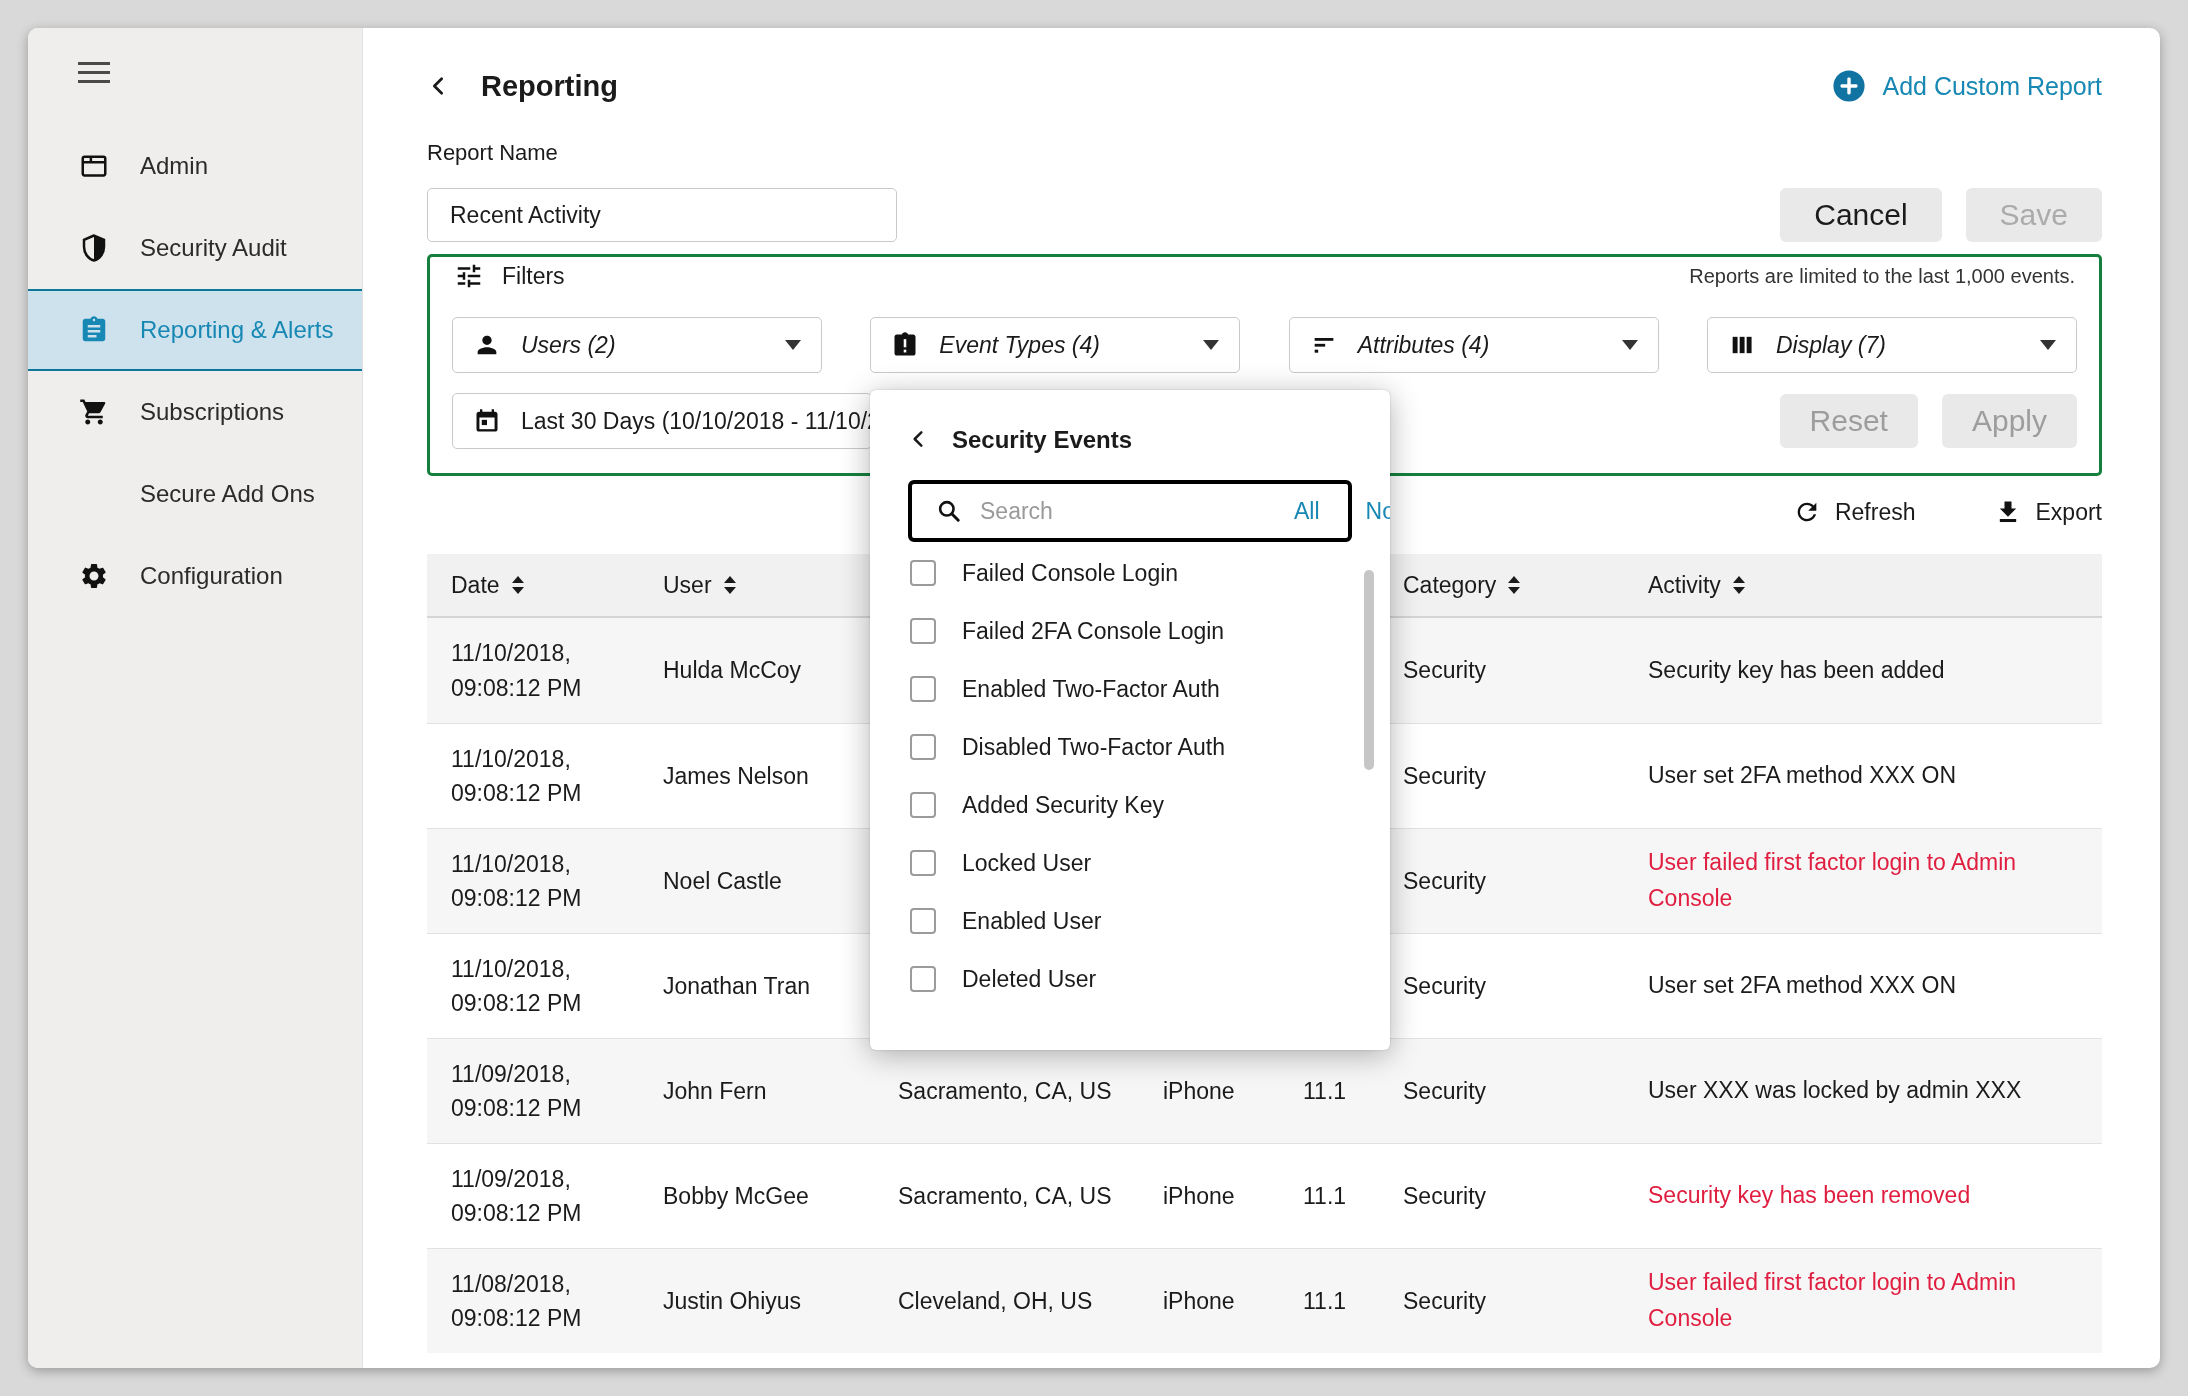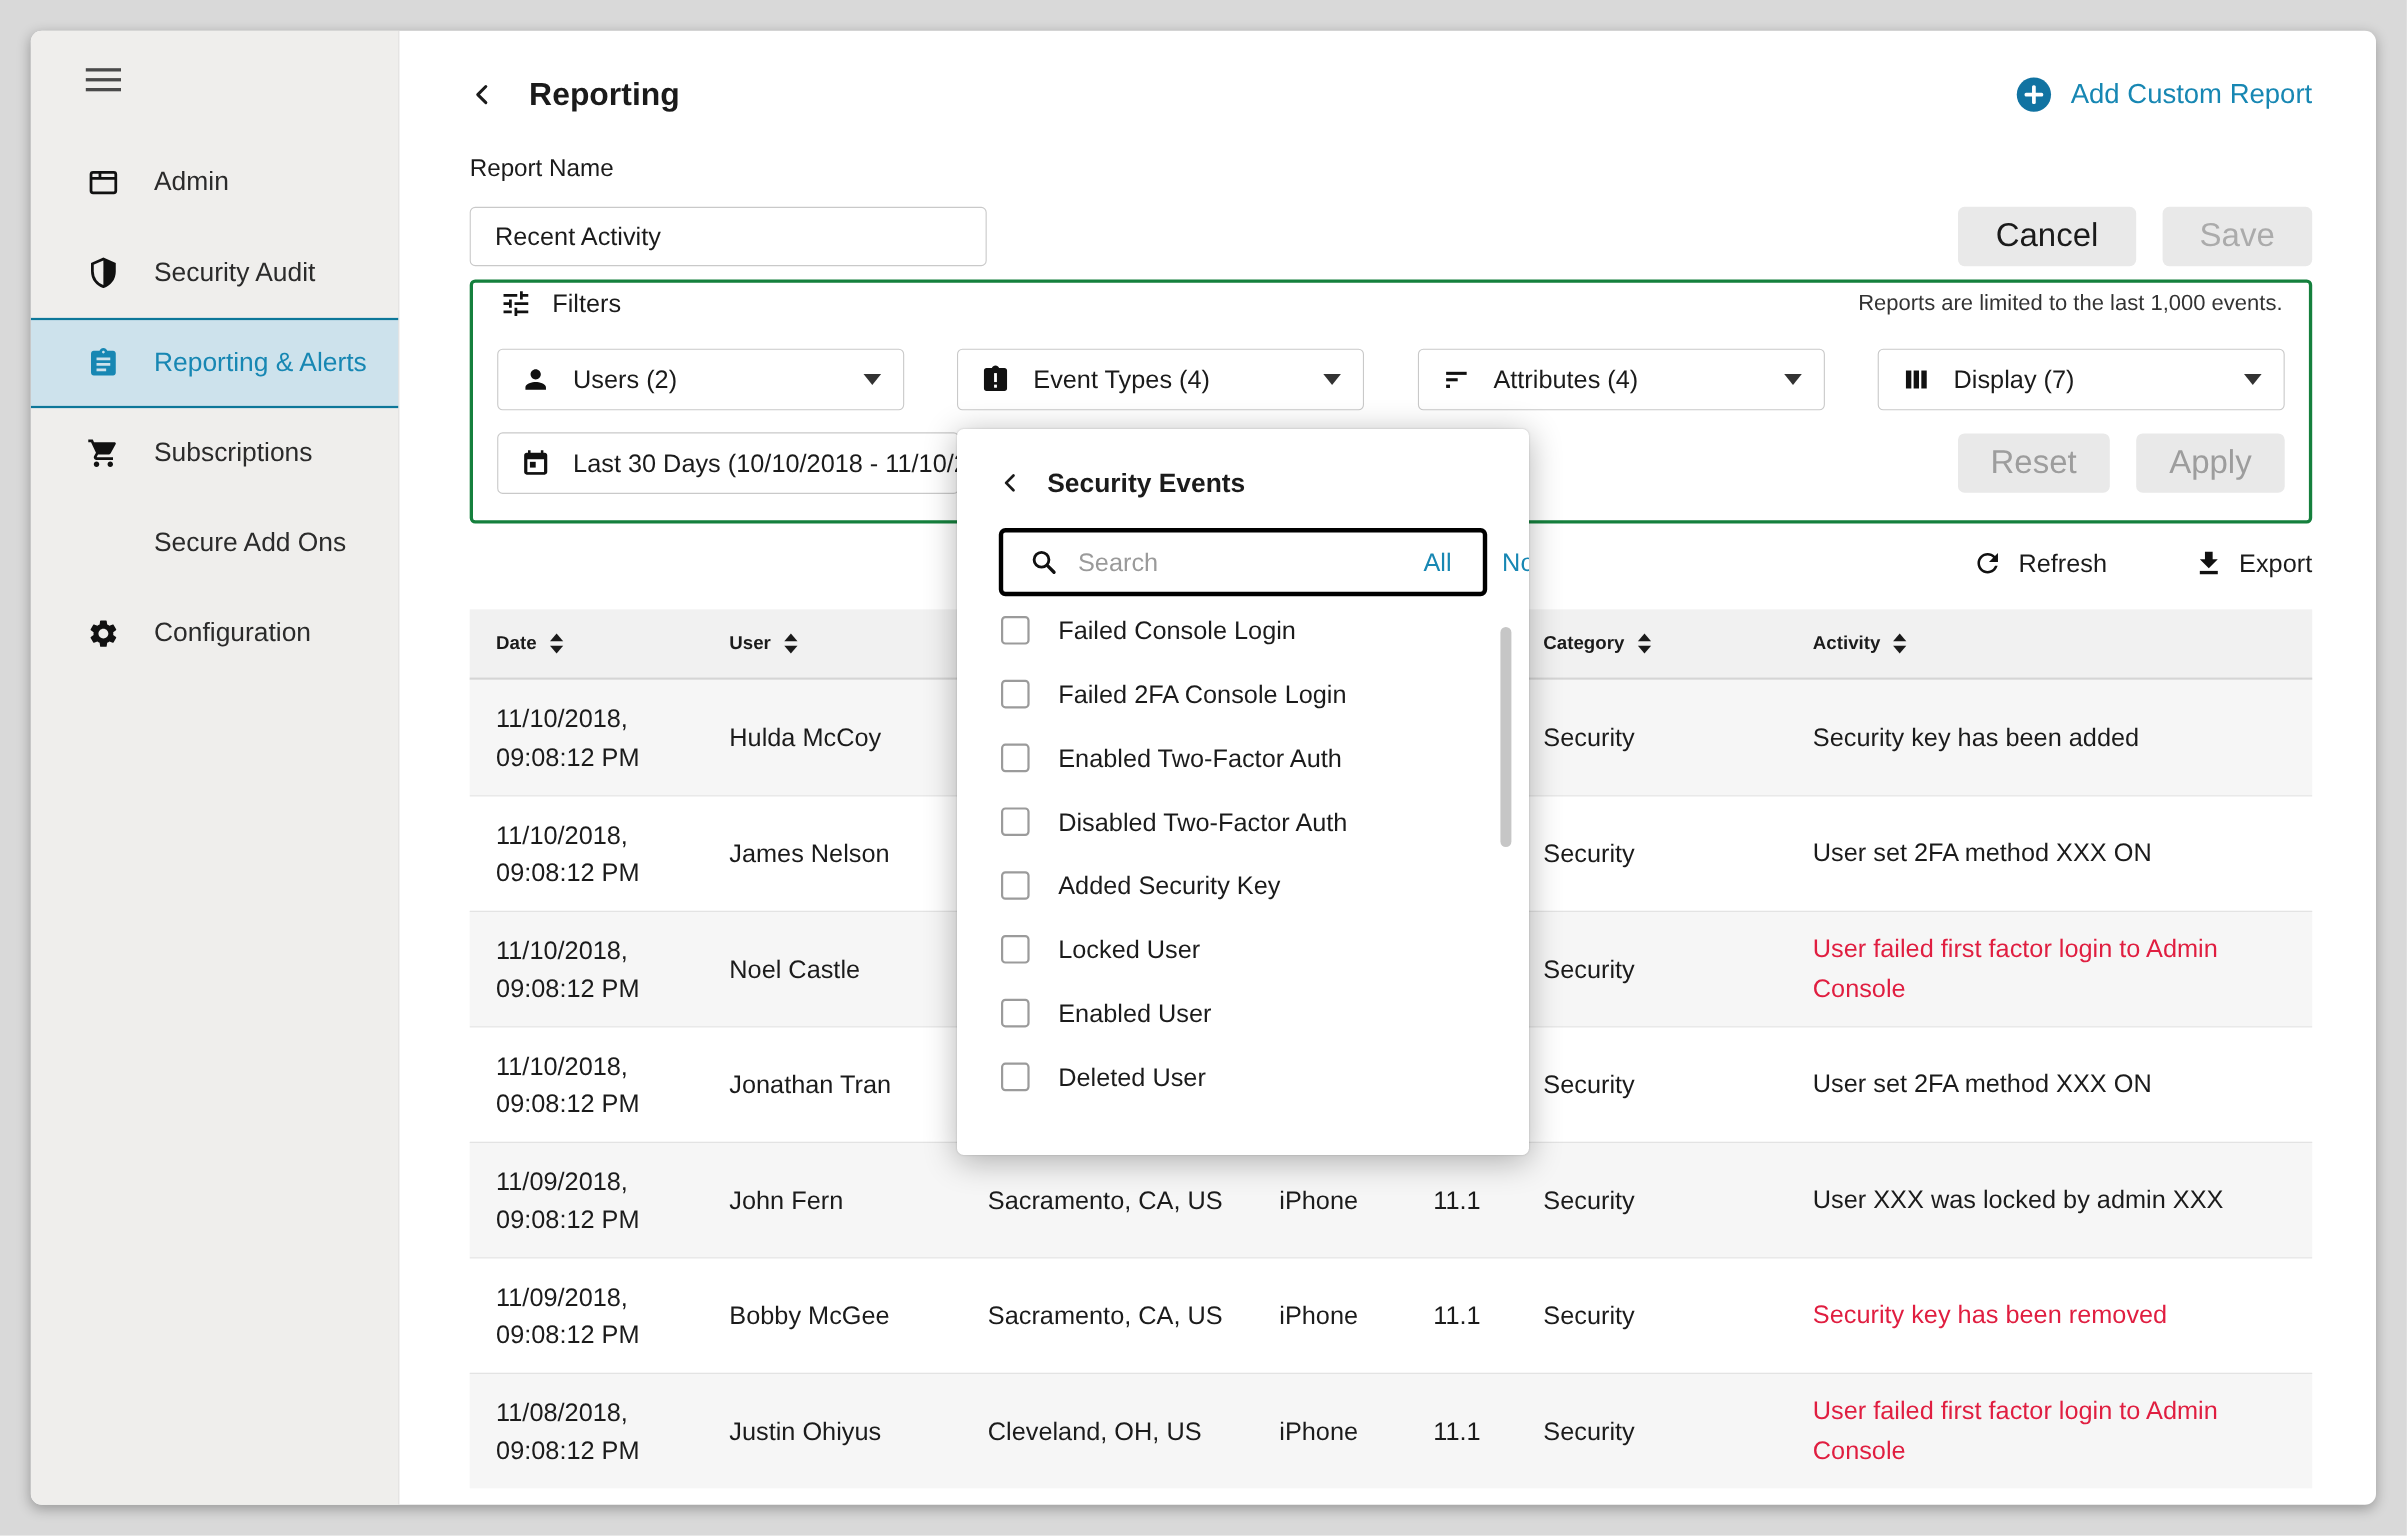--- a/index.html
+++ b/index.html
@@ -55,40 +55,40 @@
   }
   .btn.disabled { color:#ababab; cursor:default; }
   .form-row .btn + .btn { margin-left:24px; }
   
   .filters {
     margin-top:12px; border:3px solid #15803d; border-radius:5px; padding:4px 22px 24px;
   }
   .filters-head { display:flex; align-items:center; padding:0 2px; }
   .filters-head .f-title { font-size:23px; margin-left:18px; }
   .limit-note { font-size:20px; color:#333; }
-  .drop-row { margin-top:26px; display:flex; justify-content:space-between; }
+  .drop-row { margin-top:26px; display:flex; justify-content:space-between;font-style:italic; }
   .drop {
     width:370px; height:56px; border:1px solid #c9c9c9; border-radius:5px; background:#fff;
     display:flex; align-items:center; padding:0 20px; gap:20px; font-size:23px; cursor:pointer;
   }
   .caret { margin-left:auto; width:0; height:0; border-left:8px solid transparent; border-right:8px solid transparent; border-top:10px solid #333; }
   .date-row { margin-top:20px; display:flex; align-items:center; }
   .drop.date { width:420px; overflow:hidden; white-space:nowrap; }
   .date-row .btn { padding:0 30px; color:#9d9d9d; }
   .date-row .btn + .btn { margin-left:24px; }
   
   .toolbar { margin-top:16px; height:40px; display:flex; justify-content:flex-end; align-items:center; gap:78px; }
   .tool { display:flex; align-items:center; gap:14px; font-size:23px; cursor:pointer; }
   
   .table { margin-top:22px; }
   .tr { display:grid; grid-template-columns:236px 235px 265px 140px 100px 245px 1fr; }
   .thead {
     background:#f1f1f1; height:64px; border-bottom:2px solid #d5d5d5;
   }
-  .th { display:flex; align-items:center; font-size:17px; font-weight:700; cursor:pointer;text-align:right; }
+  .th { display:flex; align-items:center; font-size:23px; font-weight:400; cursor:pointer;text-align:right; }
   .sort { display:inline-flex; flex-direction:column; gap:4px; margin-left:12px; }
   .sort i { display:block; width:0; height:0; border-left:6px solid transparent; border-right:6px solid transparent; }
   .sort .up { border-bottom:7px solid #1b1b1b; }
   .sort .dn { border-top:7px solid #1b1b1b; }
   .row { min-height:105px; font-size:23px; }
   .row:nth-child(even) { background:#f6f6f6; }
   .row + .row { border-top:1px solid #e2e2e2; }
   .td { display:flex; align-items:center; padding-right:18px; }
   .c1 { padding-left:24px; }
   .date-cell { flex-direction:column; align-items:flex-start; justify-content:center; line-height:1.5; }

